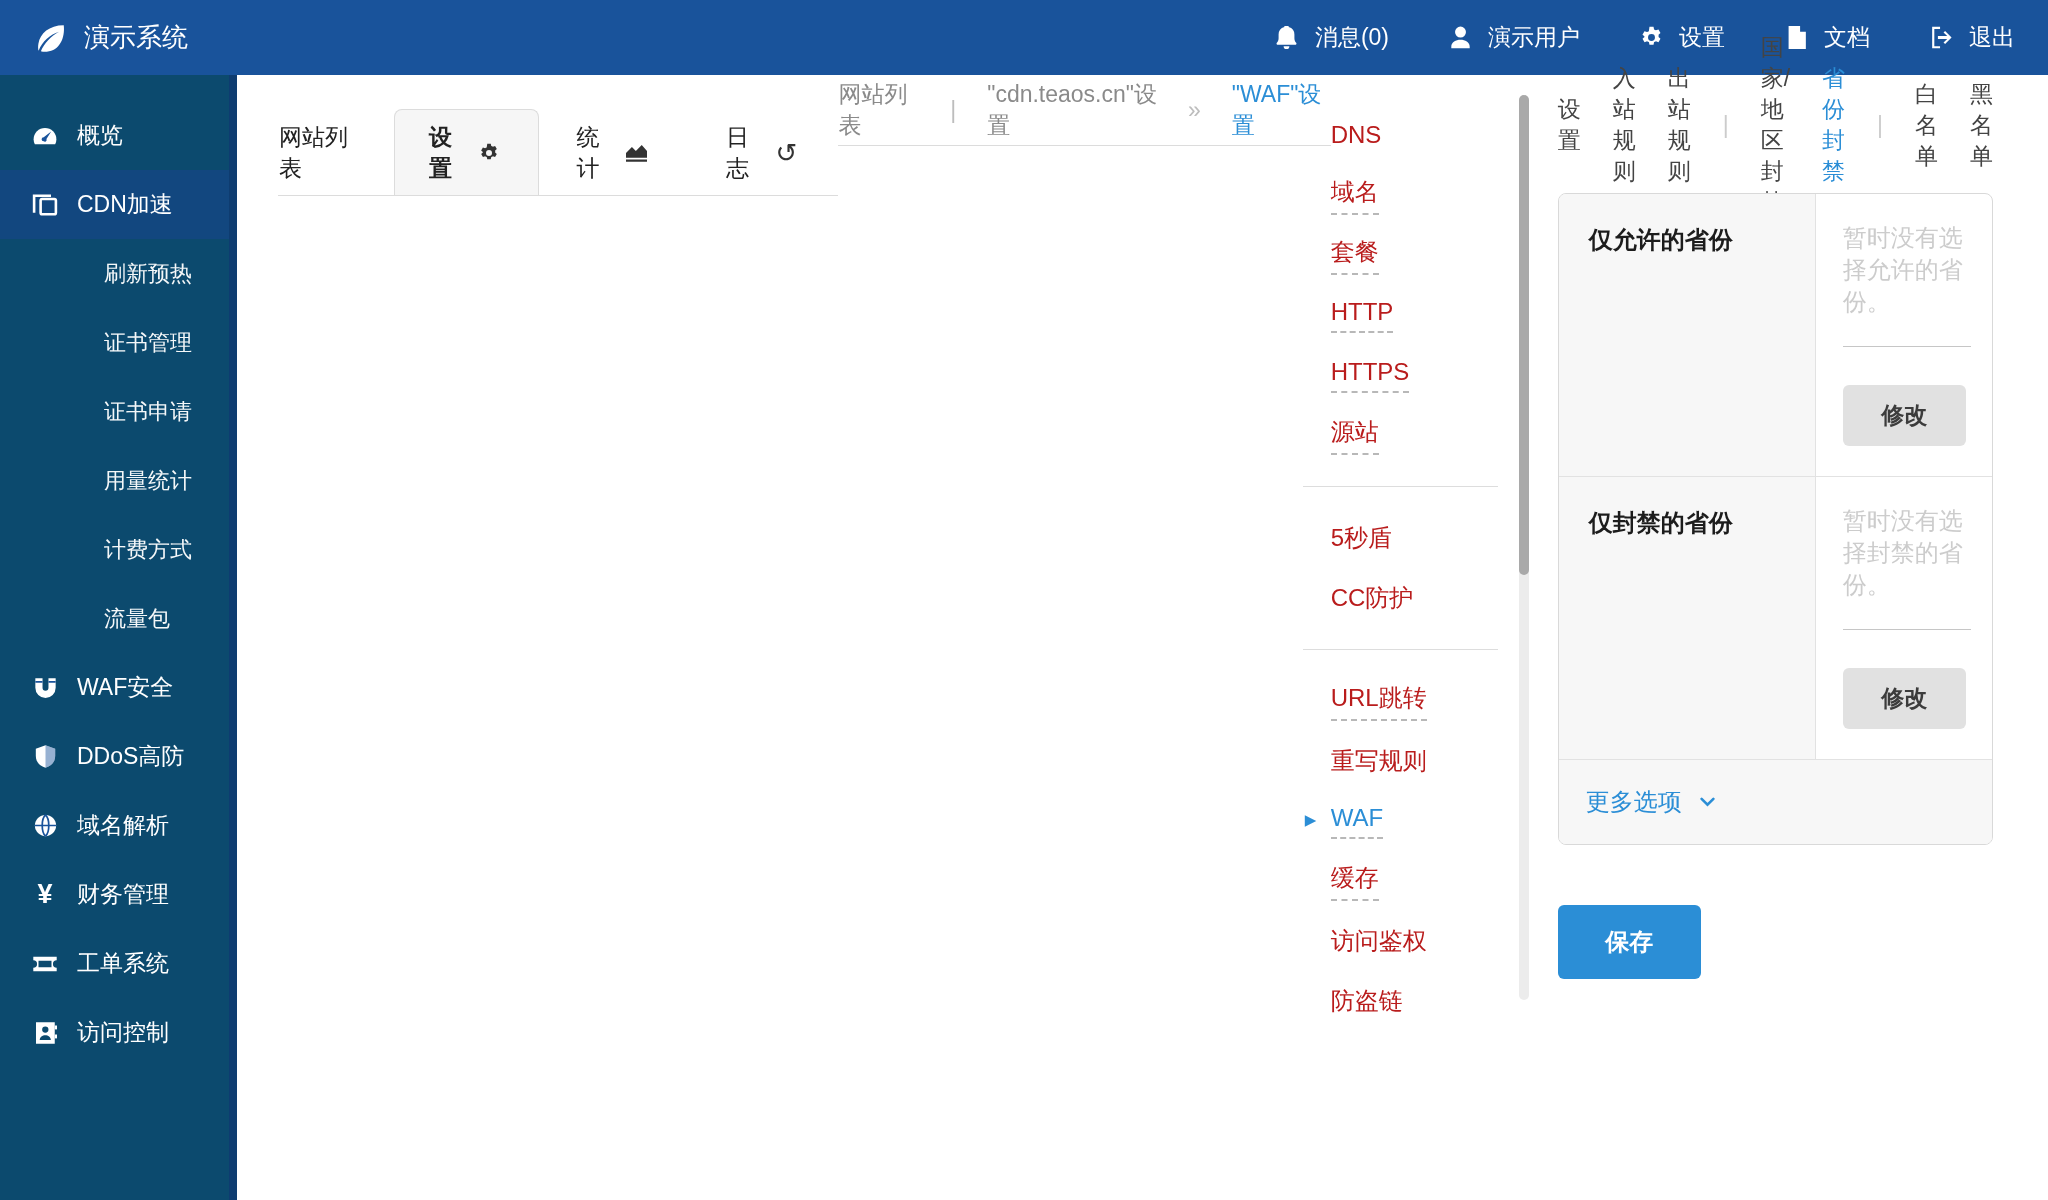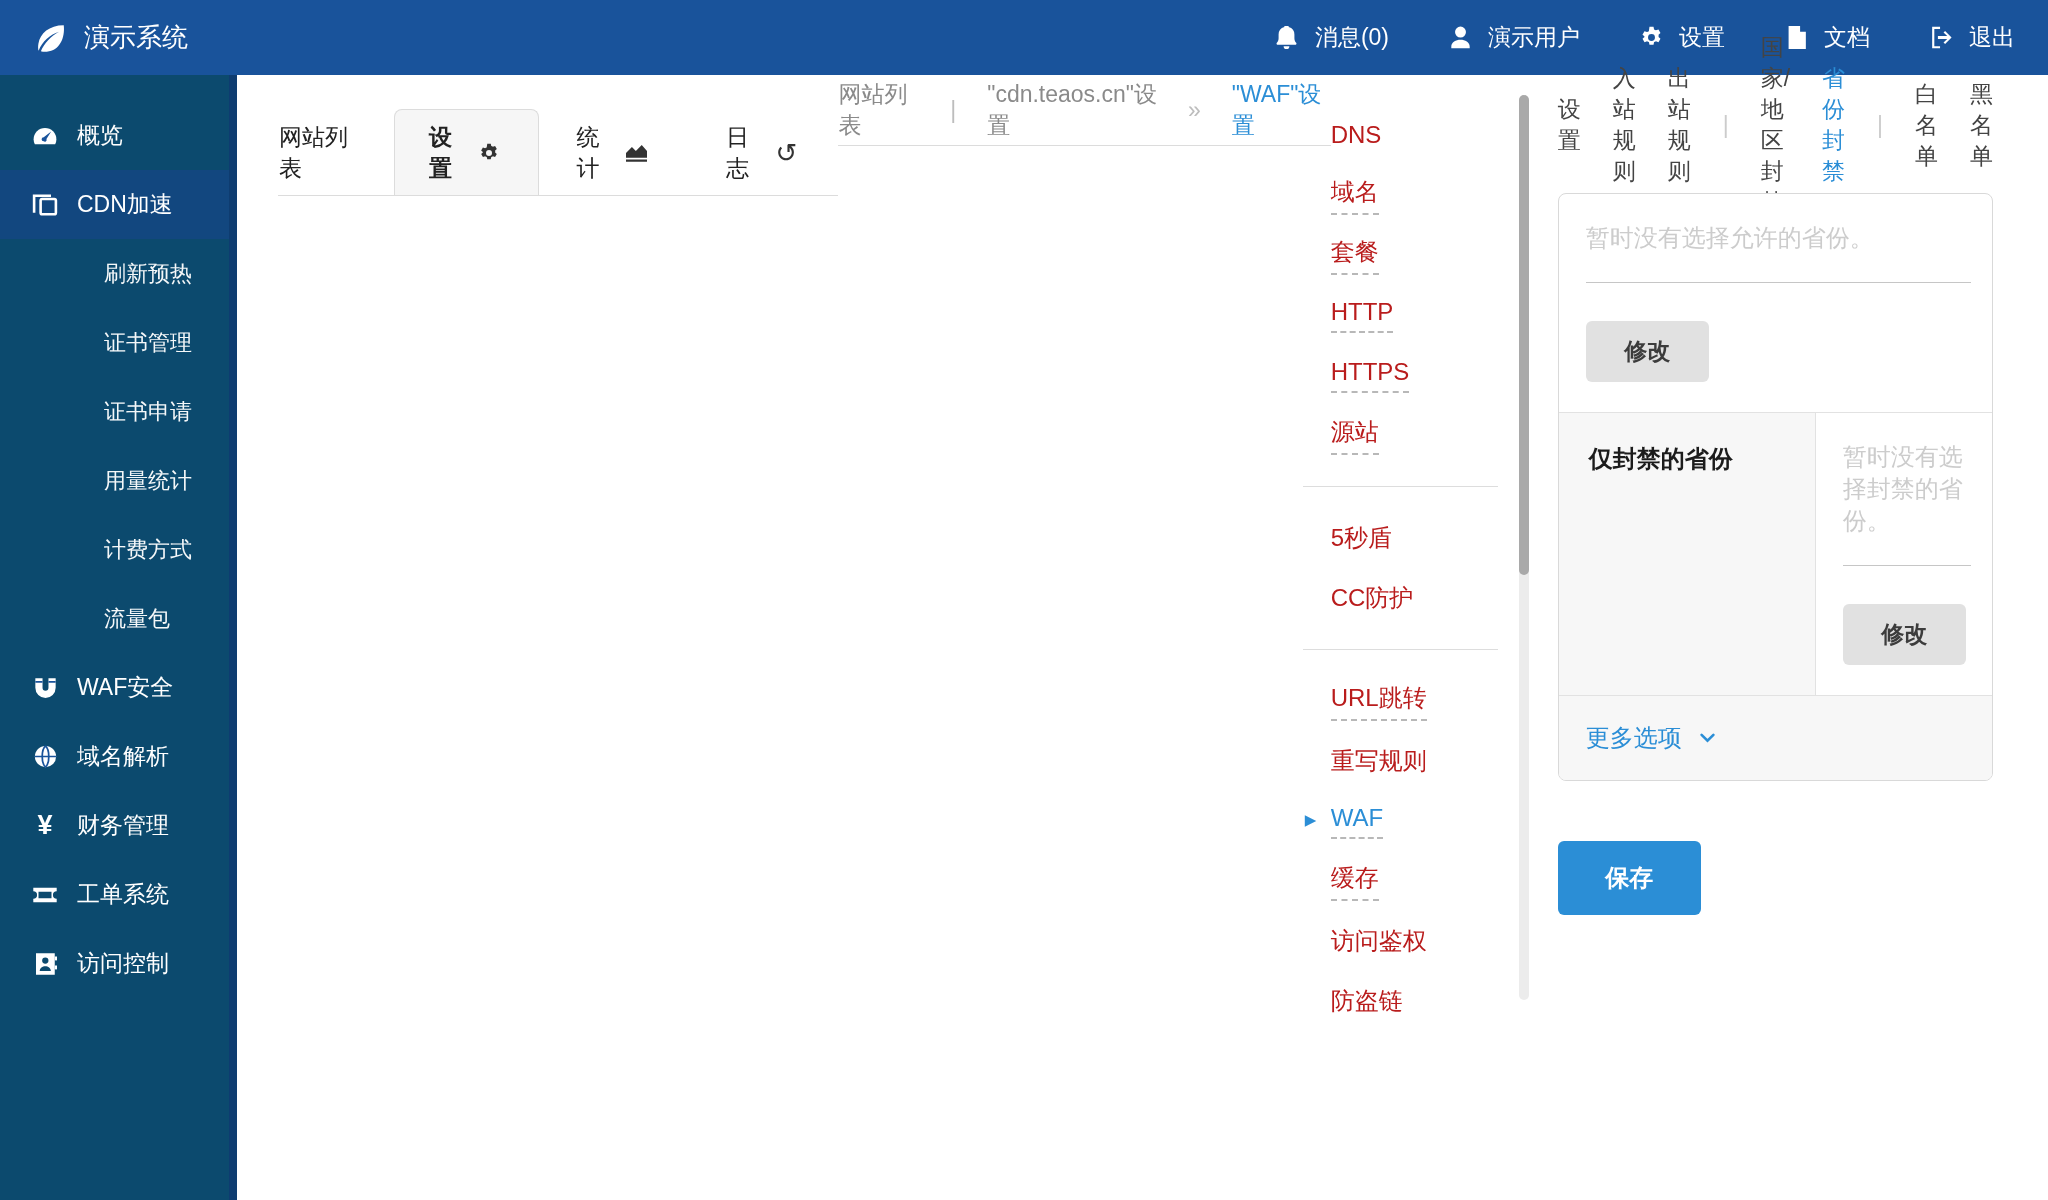--- a/index.html
+++ b/index.html
@@ -191,20 +191,29 @@
       <span>流量包</span>
     </div>
     <div class="side-item">
       <span class="icon-slot">
         <svg width="25" height="25" viewBox="0 0 16 16">
             <path fill="#fff" d="M1.5 2h4.6v6.2a1.9 1.9 0 0 0 3.8 0V2h4.6v6.2a6.5 6.5 0 0 1-13 0V2z"></path>
             <path stroke="#19539b" stroke-width="1.2" d="M1.5 4.4h4.6M9.9 4.4h4.6"></path>
           </svg>
       </span>
       <span>WAF安全</span>
+    </div>
+    <div class="side-item">
+      <span class="icon-slot">
+        <svg width="25" height="25" viewBox="0 0 16 16">
+            <path fill="#fff" d="M8 .8l6.2 2.3v4.4c0 4-2.5 6.6-6.2 7.7-3.7-1.1-6.2-3.7-6.2-7.7V3.1L8 .8z"></path>
+            <path fill="#19539b" opacity="0.45" d="M8 .8v14.4c3.7-1.1 6.2-3.7 6.2-7.7V3.1L8 .8z"></path>
+          </svg>
+      </span>
+      <span>DDoS高防</span>
     </div>
     <div class="side-item">
       <span class="icon-slot">
         <svg width="25" height="25" viewBox="0 0 16 16">
             <circle cx="8" cy="8" r="6.8" fill="#fff"></circle>
             <path stroke="#19539b" stroke-width="1.1" fill="none" d="M1.2 8h13.6M8 1.2c2.8 2.5 2.8 11.1 0 13.6M8 1.2c-2.8 2.5-2.8 11.1 0 13.6"></path>
           </svg>
       </span>
       <span>域名解析</span>
     </div>
@@ -333,20 +342,21 @@
           <span class="sep">|</span>
           <span class="waf-tab">国家/地区封禁</span>
           <span class="waf-tab active">省份封禁</span>
           <span class="sep">|</span>
           <span class="waf-tab">白名单</span>
           <span class="waf-tab">黑名单</span>
         </div>
 
         <div class="panel">
           <div class="panel-row">
+            <div class="panel-label">仅允许的省份</div>
             <div class="panel-field">
               <span class="placeholder">暂时没有选择允许的省份。</span>
               <button class="modify-btn">修改</button>
             </div>
           </div>
           <div class="panel-row">
             <div class="panel-label">仅封禁的省份</div>
             <div class="panel-field">
               <span class="placeholder">暂时没有选择封禁的省份。</span>
               <button class="modify-btn">修改</button>

